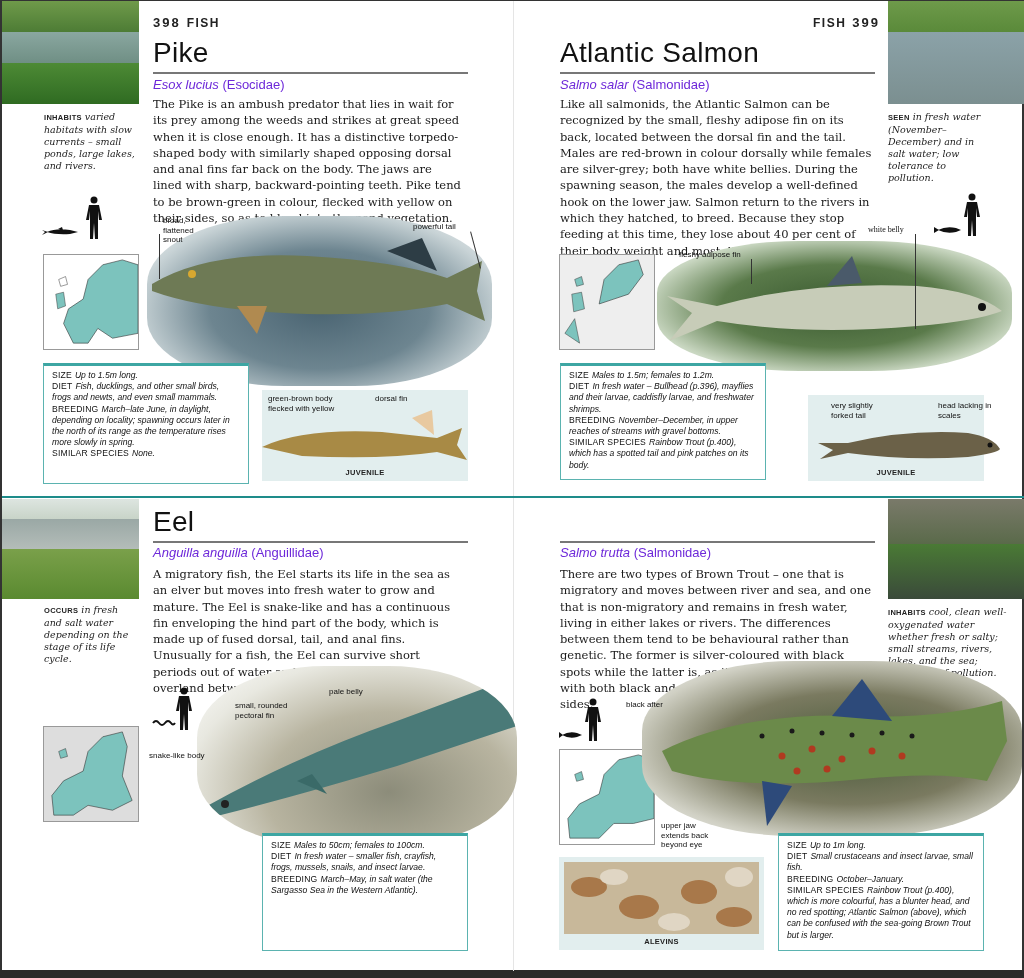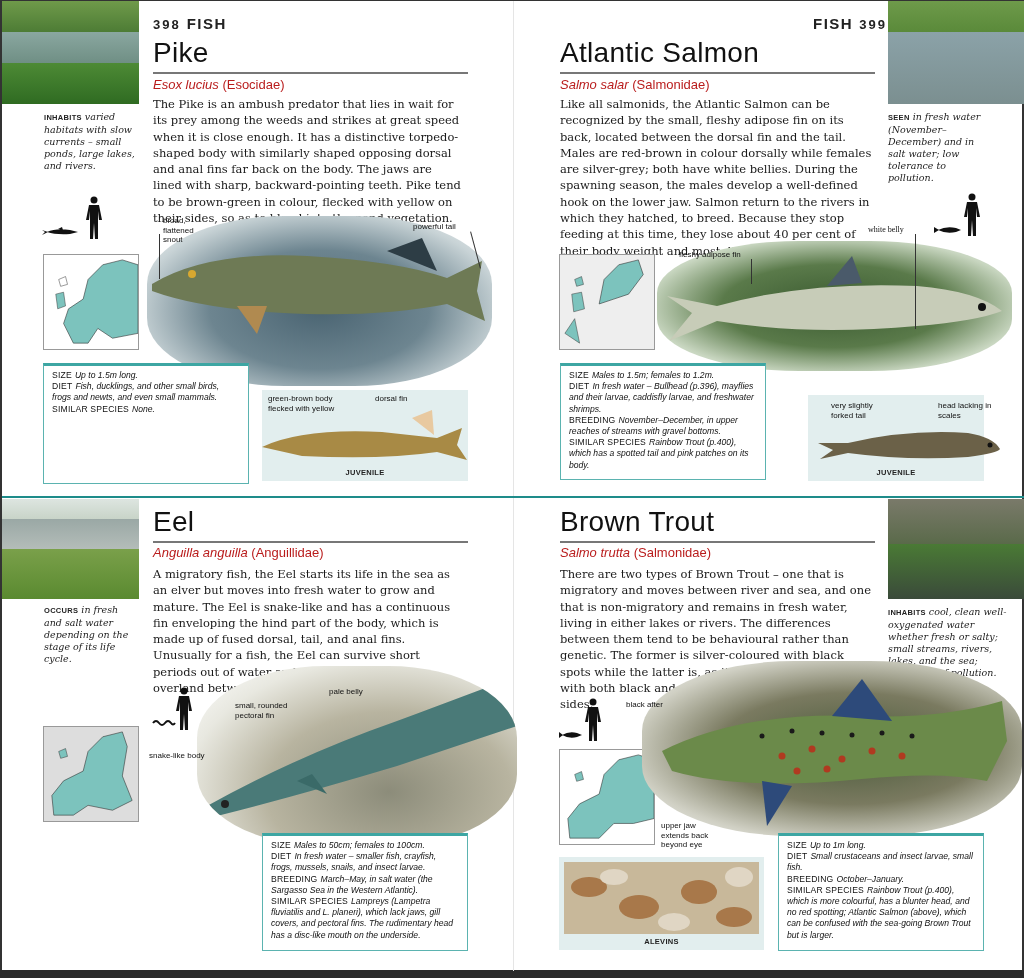--- a/index.html
+++ b/index.html
@@ -11,25 +11,25 @@
 
   .photo { position: absolute; border: none; overflow: hidden; }
   .photo .sky { position:absolute; left:0; right:0; top:0; height:30%; background: linear-gradient(#c9d6cf,#a9bfa5); }
   .photo .water { position:absolute; left:0; right:0; top:30%; height:35%; background: linear-gradient(#7d9aa3,#8ea59c); }
   .photo .grass { position:absolute; left:0; right:0; bottom:0; height:40%; background: linear-gradient(#5b8a3a,#3e6b2a); }
 
   .habitat-caption { position: absolute; font-family: "DejaVu Serif", serif; font-style: italic; font-size: 9.5px; line-height: 12px; color: #222; }
   .habitat-caption .kw { font-family: "Liberation Sans", sans-serif; font-style: normal; font-weight: bold; font-size: 7.5px; letter-spacing: 0.3px; margin-top: 21px; }
 
   .folio { position: absolute; top: 14px; font-size: 13px; font-weight: bold; letter-spacing: 2px; color: #222; }
-  .folio .sec { font-size: 15px; letter-spacing: 1.5px; margin: 0 6px; }
+  .folio .sec { font-size: 12px; letter-spacing: 1.5px; margin: 0 6px; }
 
   .title { position: absolute; font-size: 28px; font-weight: normal; color: #111; letter-spacing: 0.3px; }
   .rule { position: absolute; height: 2px; background: #777; }
-  .sci { position: absolute; font-size: 13px; color: #b91c1c; }
+  .sci { position: absolute; font-size: 13px; color: #6d28d9; }
   .sci i { font-style: italic; }
   .body-text { position: absolute; font-family: "DejaVu Serif", serif; font-size: 11.5px; line-height: 16.3px; color: #1a1a1a; }
 
   .silhouette { position: absolute; }
   .map { position: absolute; border: 1px solid #999; background: #fff; overflow: hidden; }
   .map svg { width: 100%; height: 100%; }
 
   .fish-photo { position: absolute; border-radius: 40%; overflow: hidden; }
   .label { position: absolute; font-size: 8px; line-height: 9.5px; color: #111; }
   .leader { position: absolute; width: 1px; background: #333; }
@@ -93,20 +93,21 @@
       </svg>
   </div>
   <div class="label" style="left:161px;top:215px;width:45px;">broad, flattened snout</div>
   <div class="leader" style="left:157px;top:233px;height:45px;"></div>
   <div class="label" style="left:411px;top:221px;">powerful tail</div>
   <div class="leader" style="left:473px;top:230px;height:38px;transform:rotate(-15deg);"></div>
 
   <div class="factbox" style="left:41px;top:362px;width:206px;height:121px;">
     <div><span class="k">SIZE</span><span class="v">Up to 1.5m long.</span></div>
     <div><span class="k">DIET</span><span class="v">Fish, ducklings, and other small birds, frogs and newts, and even small mammals.</span></div>
+    <div><span class="k">BREEDING</span><span class="v">March–late June, in daylight, depending on locality; spawning occurs later in the north of its range as the temperature rises more slowly in spring.</span></div>
     <div><span class="k">SIMILAR SPECIES</span><span class="v">None.</span></div>
   </div>
 
   <div class="inset" style="left:260px;top:389px;width:206px;height:91px;">
     <svg viewBox="0 0 206 91" width="206" height="91" style="position:absolute;left:0;top:0;">
         <path d="M0 57 Q40 38 120 42 L175 48 L200 38 L195 55 L205 70 L175 62 Q120 70 40 66 Z" fill="#a88a45"></path>
         <path d="M150 28 L170 20 L172 45 Z" fill="#e8c9a0"></path>
       </svg>
     <div class="label" style="left:6px;top:4px;width:85px;">green-brown body flecked with yellow</div>
     <div class="label" style="left:113px;top:4px;">dorsal fin</div>
@@ -221,33 +222,31 @@
   </div>
   <div class="label" style="left:327px;top:686px;">pale belly</div>
   <div class="label" style="left:233px;top:700px;width:65px;">small, rounded pectoral fin</div>
   <div class="label" style="left:147px;top:750px;">snake-like body</div>
 
 
   <div class="factbox" style="left:260px;top:832px;width:206px;height:118px;">
     <div><span class="k">SIZE</span><span class="v">Males to 50cm; females to 100cm.</span></div>
     <div><span class="k">DIET</span><span class="v">In fresh water – smaller fish, crayfish, frogs, mussels, snails, and insect larvae.</span></div>
     <div><span class="k">BREEDING</span><span class="v">March–May, in salt water (the Sargasso Sea in the Western Atlantic).</span></div>
-    <div><span class="k">SIMILAR SPECIES</span><span class="v">Lampreys (Lampetra fluviatilis and L. planeri), which lack jaws, gill covers, and pectoral fins. The rudimentary head has a disc-like mouth on the underside.</span></div>
   </div>
 
   <div class="photo" style="left:886px;top:498px;width:136px;height:100px;">
     <div class="sky" style="height:45%;background:linear-gradient(#7a7a6a,#5a6a4a);"></div>
     <div class="grass" style="height:55%;background:linear-gradient(#4a7a35,#3a4a3a);"></div>
   </div>
   <div class="habitat-caption" style="left:886px;top:605px;width:120px;">
     <span class="kw">INHABITS</span>
     <span>cool, clean well-oxygenated water whether fresh or salty; small streams, rivers, lakes, and the sea; intolerant of pollution.</span>
   </div>
 
-  <div class="title" style="left:558px;top:505px;">Brown Trout</div>
   <div class="rule" style="left:558px;top:540px;width:315px;"></div>
   <div class="sci" style="left:558px;top:544px;">
     <i>Salmo trutta</i> <span>(Salmonidae)</span>
   </div>
   <div class="body-text" style="left:558px;top:565px;width:318px;">There are two types of Brown Trout – one that is migratory and moves between river and sea, and one that is non-migratory and remains in fresh water, living in either lakes or rivers. The differences between them tend to be behavioural rather than genetic. The former is silver-coloured with black spots while the latter is, as its name suggests, brown with both black and red spots on its back and on the sides.</div>
 
   <svg class="silhouette" style="left:557px;top:730px;" width="24" height="8" viewBox="0 0 24 8">
       <path d="M0 1 L4 4 L0 7 Z M3 4 Q10 0 18 2 L23 4 L18 6 Q10 8 3 4 Z" fill="#111"></path>
     </svg>
   <svg class="silhouette" style="left:581px;top:697px;" width="20" height="44" viewBox="0 0 20 44">

